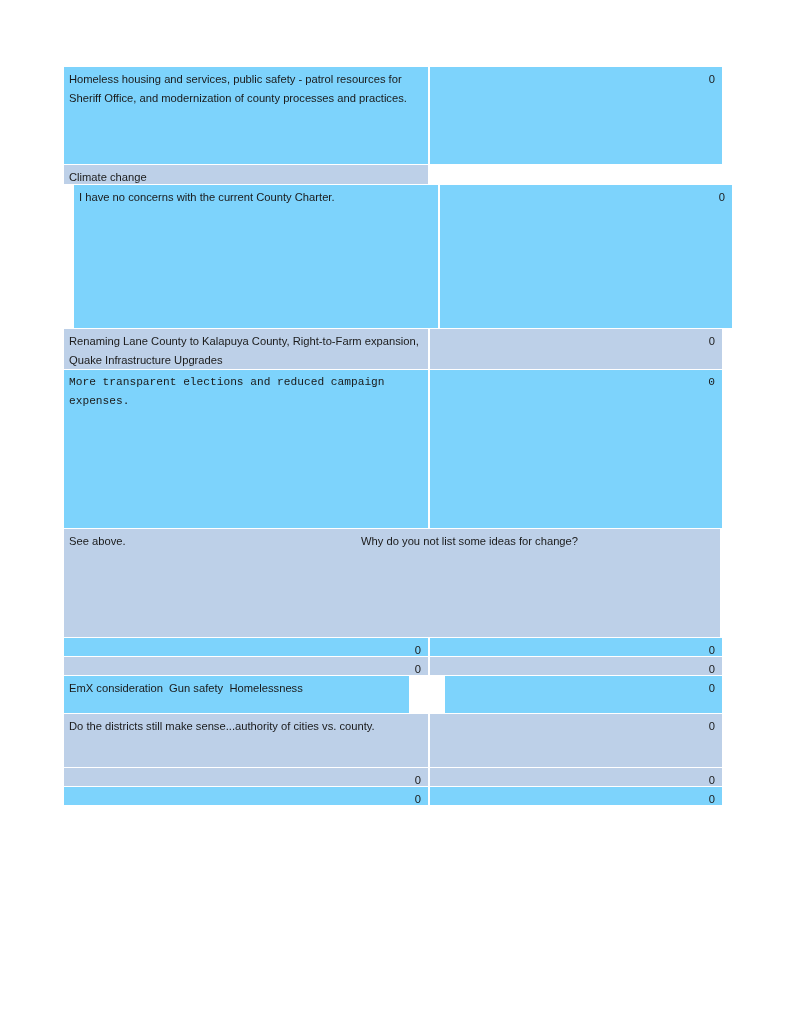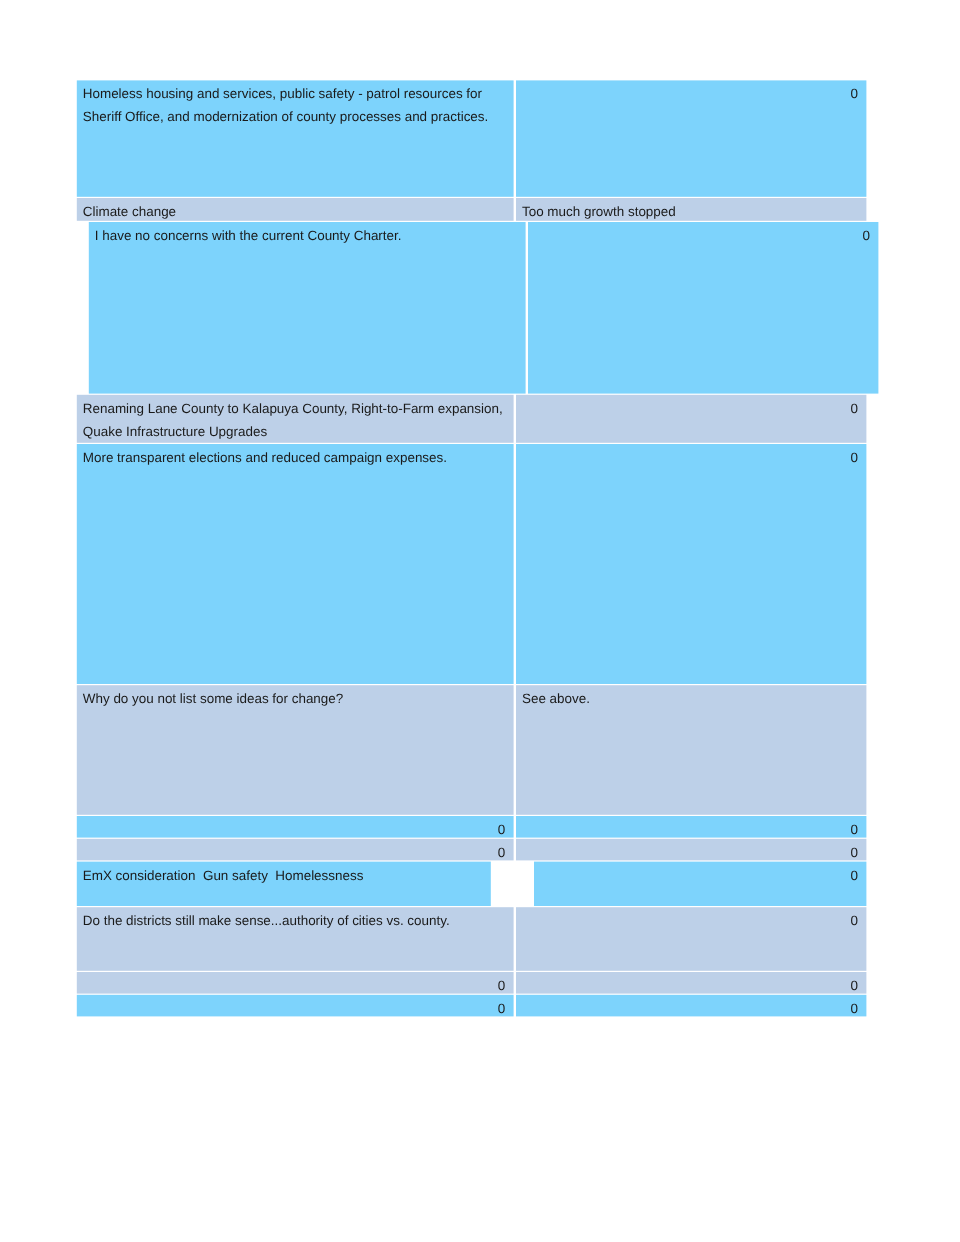--- a/index.html
+++ b/index.html
@@ -58,37 +58,36 @@
 </head>
 <body>
 
 <div id="sheet">
     <div class="row" style="height: 97px;">
       <div class="cell c1 shade-light">Homeless housing and services, public safety - patrol resources for Sheriff Office, and modernization of county processes and practices.</div>
       <div class="cell c2 shade-light num">0</div>
     </div>
     <div class="row" style="height: 19px;">
       <div class="cell c1 shade-dark">Climate change</div>
-      <div class="cell c2 shade-dark">Too much growth stopped</div>
     </div>
     <div class="row" style="height: 143px; padding-left: 10px;">
       <div class="cell c1 shade-light">I have no concerns with the current County Charter.</div>
       <div class="cell c2 shade-light num">0</div>
     </div>
     <div class="row" style="height: 40px;">
       <div class="cell c1 shade-dark">Renaming Lane County to Kalapuya County, Right-to-Farm expansion, Quake Infrastructure Upgrades</div>
       <div class="cell c2 shade-dark num">0</div>
     </div>
-    <div class="row" style="height: 200px;">
+    <div class="row" style="height: 158px; font-family: Liberation Mono, monospace;">
       <div class="cell c1 shade-light">More transparent elections and reduced campaign expenses.</div>
       <div class="cell c2 shade-light num">0</div>
     </div>
     <div class="row" style="height: 108px;">
+      <div class="cell c2 shade-dark">See above.</div>
       <div class="cell c1 shade-dark">Why do you not list some ideas for change?</div>
-      <div class="cell c2 shade-dark">See above.</div>
     </div>
     <div class="row" style="height: 18px;">
       <div class="cell c1 shade-light num">0</div>
       <div class="cell c2 shade-light num">0</div>
     </div>
     <div class="row" style="height: 18px;">
       <div class="cell c1 shade-dark num">0</div>
       <div class="cell c2 shade-dark num">0</div>
     </div>
     <div class="row" style="height: 37px; gap: 34px;">

